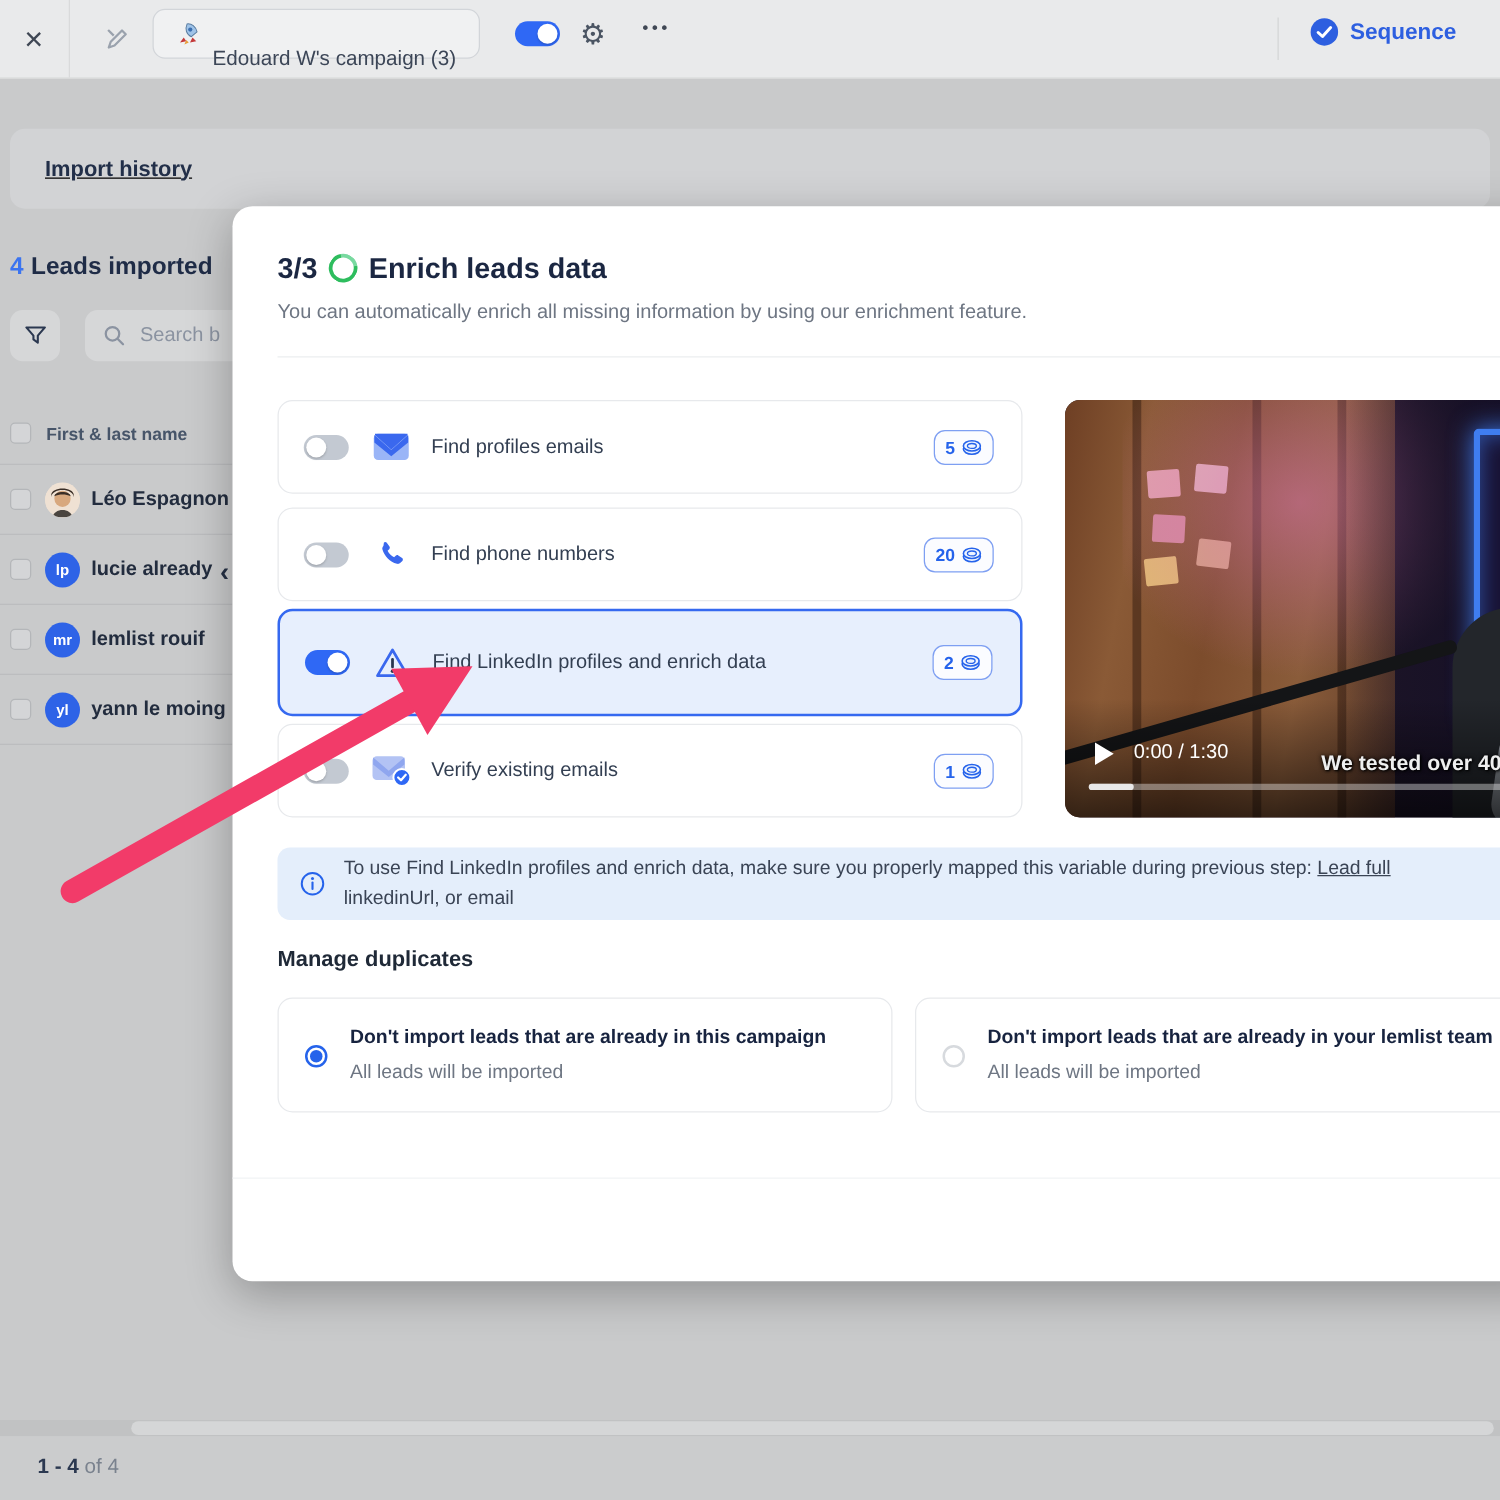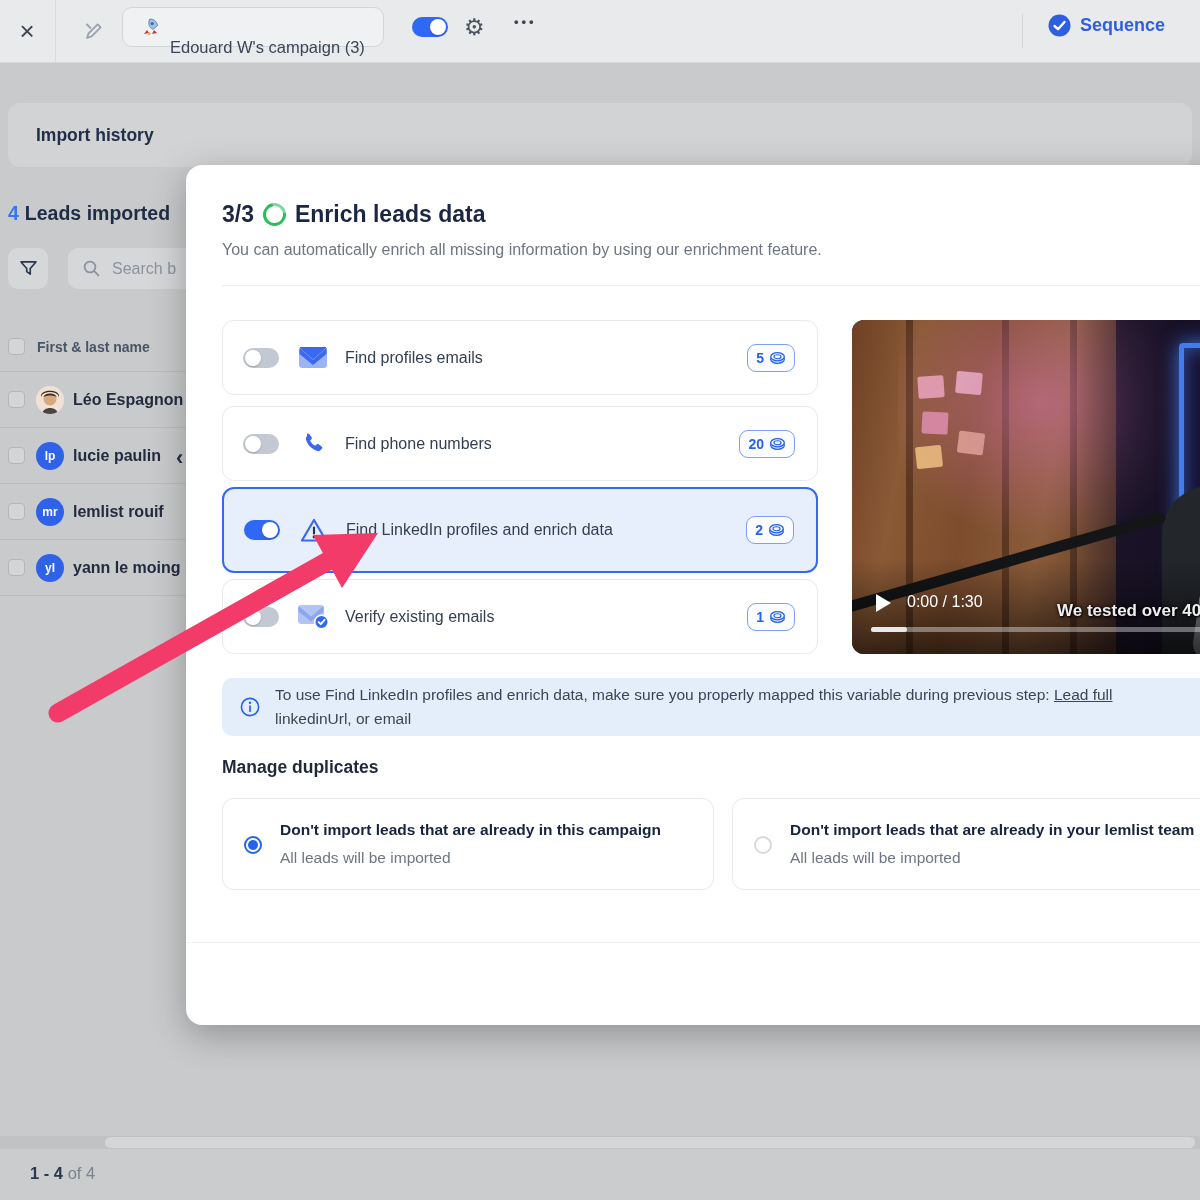--- a/index.html
+++ b/index.html
@@ -22,21 +22,21 @@
 
   
   .toggle{width:36px;height:20px;border-radius:10px;position:relative;cursor:pointer;flex:0 0 auto;}
   .toggle .knob{position:absolute;top:2px;width:16px;height:16px;border-radius:50%;background:#fff;box-shadow:0 1px 2px rgba(0,0,0,.2);}
   .toggle.off{background:#c3c9d2;}
   .toggle.off .knob{left:2px;}
   .toggle.on{background:#2f68f5;}
   .toggle.on .knob{right:2px;}
 
   
-  .import-history{position:absolute;left:8px;top:103px;width:1184px;height:64px;background:#d2d3d5;border-radius:12px;display:flex;align-items:center;padding-left:28px;box-sizing:border-box;cursor:pointer;}
+  .import-history{position:absolute;left:8px;top:103px;width:1184px;height:64px;background:#d2d3d5;border-radius:12px;display:flex;align-items:center;padding-left:28px;box-sizing:border-box;cursor:pointer;text-decoration:underline;}
   .import-history span{font-size:17.5px;font-weight:700;color:#222f49;}
 
   .leads-heading{position:absolute;left:8px;top:202px;width:186px;white-space:nowrap;font-size:19.5px;font-weight:700;color:#1f2c47;}
   .leads-heading .count{color:#3b74f0;margin-right:6px;}
 
   .filter-btn{position:absolute;left:8px;top:248px;width:40px;height:41px;background:#d6d7d8;border-radius:10px;display:flex;align-items:center;justify-content:center;cursor:pointer;}
   .search-box{position:absolute;left:68px;top:248px;width:160px;height:41px;background:#d6d7d8;border-radius:10px;display:flex;align-items:center;padding:0 10px 0 14px;box-sizing:border-box;}
   .search-box input{border:none;outline:none;background:transparent;font-size:16px;color:#3c4657;width:100px;margin-left:9px;font-family:"Liberation Sans",sans-serif;}
   .search-box input::placeholder{color:#8b93a1;}
 
@@ -199,21 +199,21 @@
       </div>
       <span class="name">Léo Espagnon</span>
     </div>
     <div class="lt-sep" style="top:105px"></div>
 
     <div class="lt-row" style="top:106px">
       <div class="checkbox"></div>
       <div class="avatar">
           <span class="ini">lp</span>
         </div>
-      <span class="name">lucie paulin</span>
+      <span class="name">lucie already</span>
     </div>
     <div class="lt-sep" style="top:161px"></div>
 
     <div class="lt-row" style="top:162px">
       <div class="checkbox"></div>
       <div class="avatar">
           <span class="ini">mr</span>
         </div>
       <span class="name">lemlist rouif</span>
     </div>

